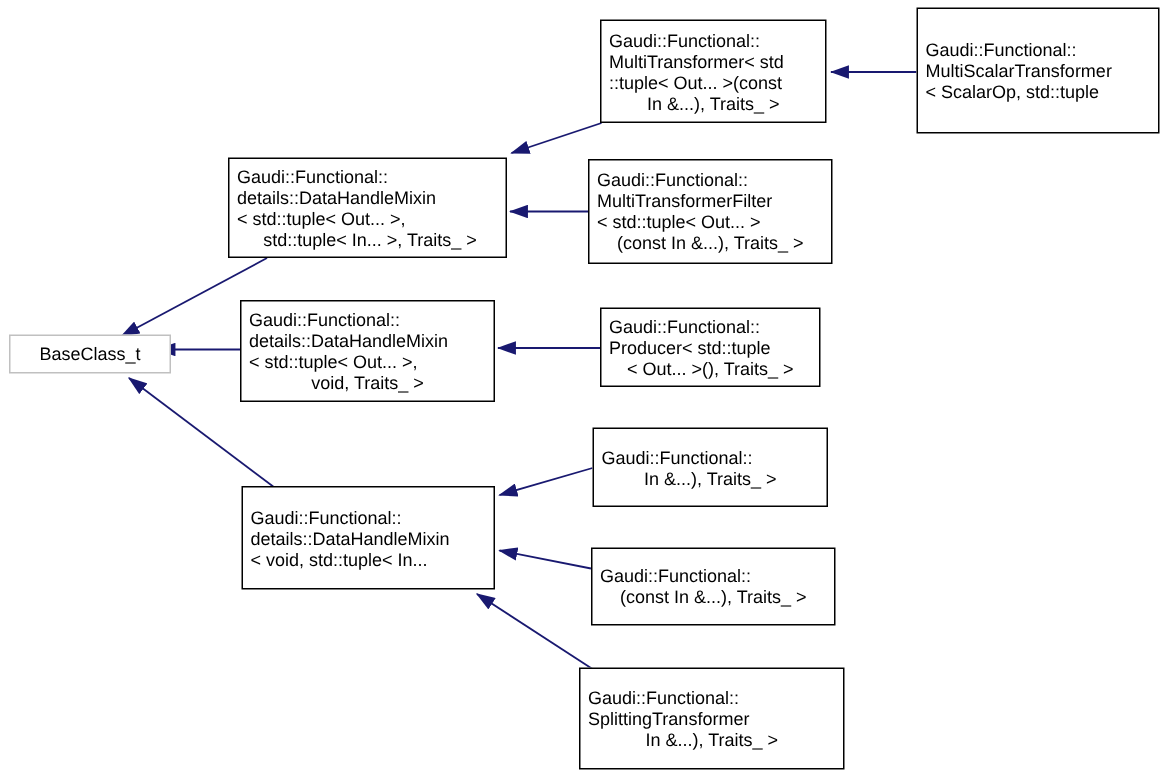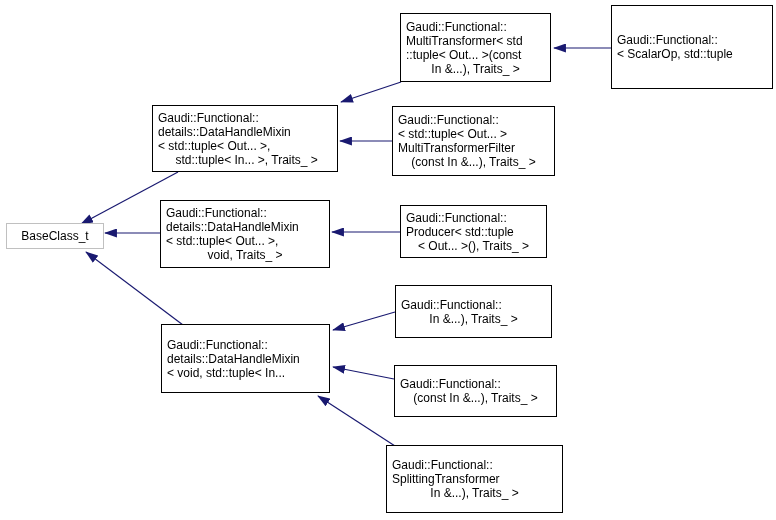--- a/index.html
+++ b/index.html
@@ -50,21 +50,21 @@
       <line x1="178" y1="172" x2="81" y2="224" marker-end="url(#arr)" stroke="#191970"></line>
       <line x1="160" y1="233" x2="105" y2="233" marker-end="url(#arr)" stroke="#191970"></line>
       <line x1="183" y1="325" x2="86" y2="252" marker-end="url(#arr)" stroke="#191970"></line>
       <line x1="400" y1="232" x2="332" y2="232" marker-end="url(#arr)" stroke="#191970"></line>
       <line x1="395" y1="312" x2="333" y2="330" marker-end="url(#arr)" stroke="#191970"></line>
       <line x1="394" y1="379" x2="333" y2="367" marker-end="url(#arr)" stroke="#191970"></line>
       <line x1="395" y1="446" x2="318" y2="396" marker-end="url(#arr)" stroke="#191970"></line>
     </g>
   </svg>
 
-  <div class="node base" style="left:6px;top:223px;width:98px;height:26px;">
+  <div class="node base" style="left:6px;top:223px;width:108px;height:26px;">
     <div class="c">BaseClass_t</div>
   </div>
 
   <div class="node" style="left:152px;top:105px;width:186px;height:67px;">
     <div>Gaudi::Functional::</div>
     <div>details::DataHandleMixin</div>
     <div>&lt; std::tuple&lt; Out... &gt;,</div>
     <div class="c"> std::tuple&lt; In... &gt;, Traits_ &gt;</div>
   </div>
 
@@ -83,27 +83,28 @@
 
   <div class="node" style="left:400px;top:13px;width:151px;height:69px;">
     <div>Gaudi::Functional::</div>
     <div>MultiTransformer&lt; std</div>
     <div>::tuple&lt; Out... &gt;(const</div>
     <div class="c">In &amp;...), Traits_ &gt;</div>
   </div>
 
   <div class="node" style="left:611px;top:5px;width:162px;height:84px;">
     <div>Gaudi::Functional::</div>
+    <div>MultiScalarTransformer</div>
     <div>&lt; ScalarOp, std::tuple</div>
   </div>
 
   <div class="node" style="left:392px;top:106px;width:163px;height:70px;">
     <div>Gaudi::Functional::</div>
+    <div>MultiTransformerFilter</div>
     <div>&lt; std::tuple&lt; Out... &gt;</div>
-    <div>MultiTransformerFilter</div>
     <div class="c">(const In &amp;...), Traits_ &gt;</div>
   </div>
 
   <div class="node" style="left:400px;top:205px;width:147px;height:53px;">
     <div>Gaudi::Functional::</div>
     <div>Producer&lt; std::tuple</div>
     <div class="c">&lt; Out... &gt;(), Traits_ &gt;</div>
   </div>
 
   <div class="node" style="left:395px;top:285px;width:157px;height:53px;">

